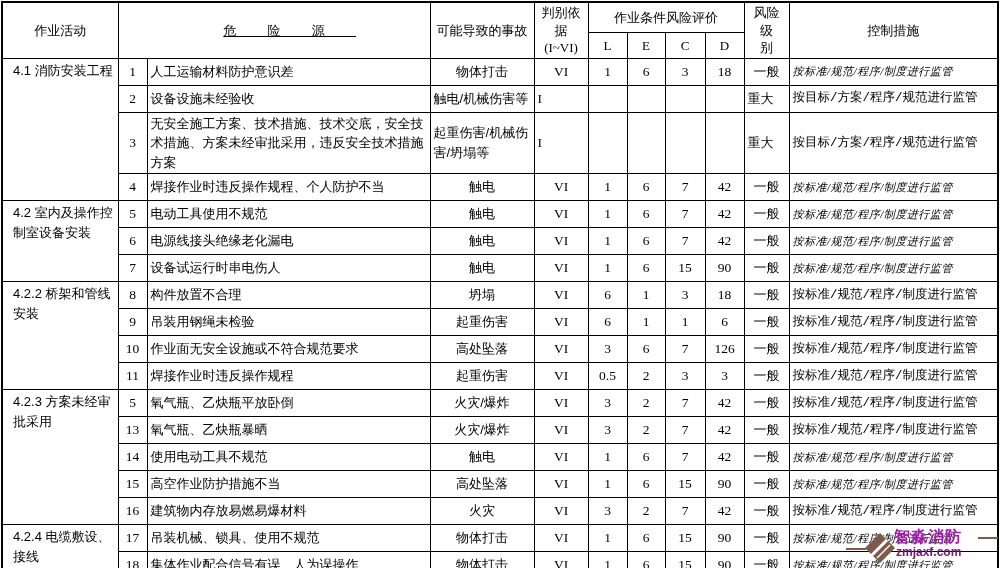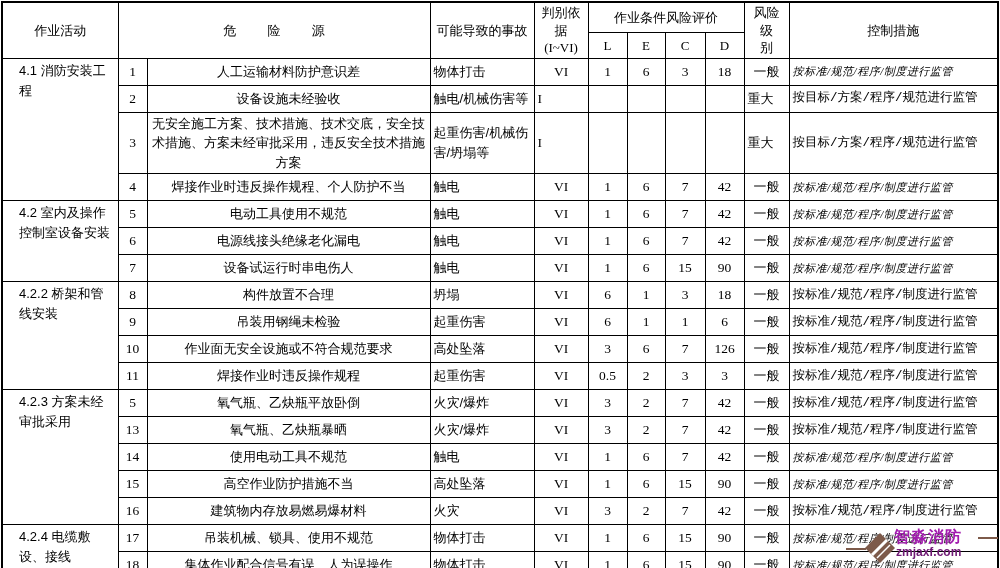--- a/index.html
+++ b/index.html
@@ -25,36 +25,36 @@
     font-size: 13px;
     font-weight: normal;
     line-height: 1.5;
     vertical-align: middle;
     overflow: hidden;
   }
   thead tr.h1 { height: 30px; }
   thead tr.h2 { height: 25px; }
   tbody tr { height: 27px; }
   th { text-align: center; }
-  .th-hazard span { letter-spacing: 2.4em; margin-left: 2.4em; }
+  .th-hazard span { letter-spacing: 2.4em; margin-left: 2.4em; text-decoration: underline; }
   .th-basis, .th-level { line-height: 1.35; }
   .serifed { font-family: "Liberation Serif", "DejaVu Serif", serif; }
   .c-group {
     vertical-align: top;
     text-align: left;
-    padding: 2px 1px 1px 16px;
+    padding: 2px 1px 1px 10px;
     line-height: 1.55;
   }
   .c-num {
     text-align: center;
     font-family: "Liberation Serif", "DejaVu Serif", serif;
     font-size: 13.5px;
   }
-  .c-hazard { text-align: center; }
-  .c-accident { }
+  .c-hazard { text-align: left; }
+  .c-accident { text-align: center; }
   .c-accident.left { text-align: left; margin-top: 48px; }
   .c-basis, .c-score {
     text-align: center;
     font-family: "Liberation Serif", "DejaVu Serif", serif;
     font-size: 13.5px;
   }
   .c-basis.left { text-align: left; }
   .c-level { text-align: center; }
   .c-level.left { text-align: left; }
   .c-control { text-align: left; margin-top: 32px; }

